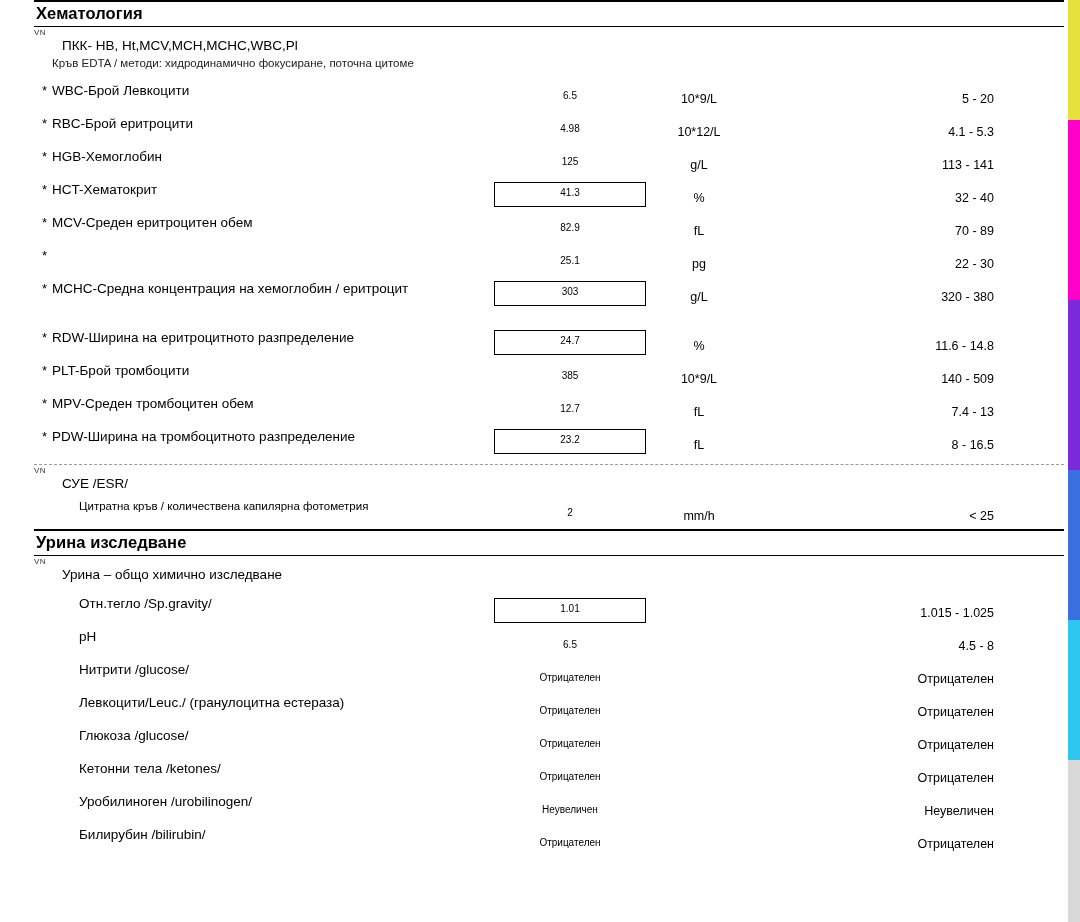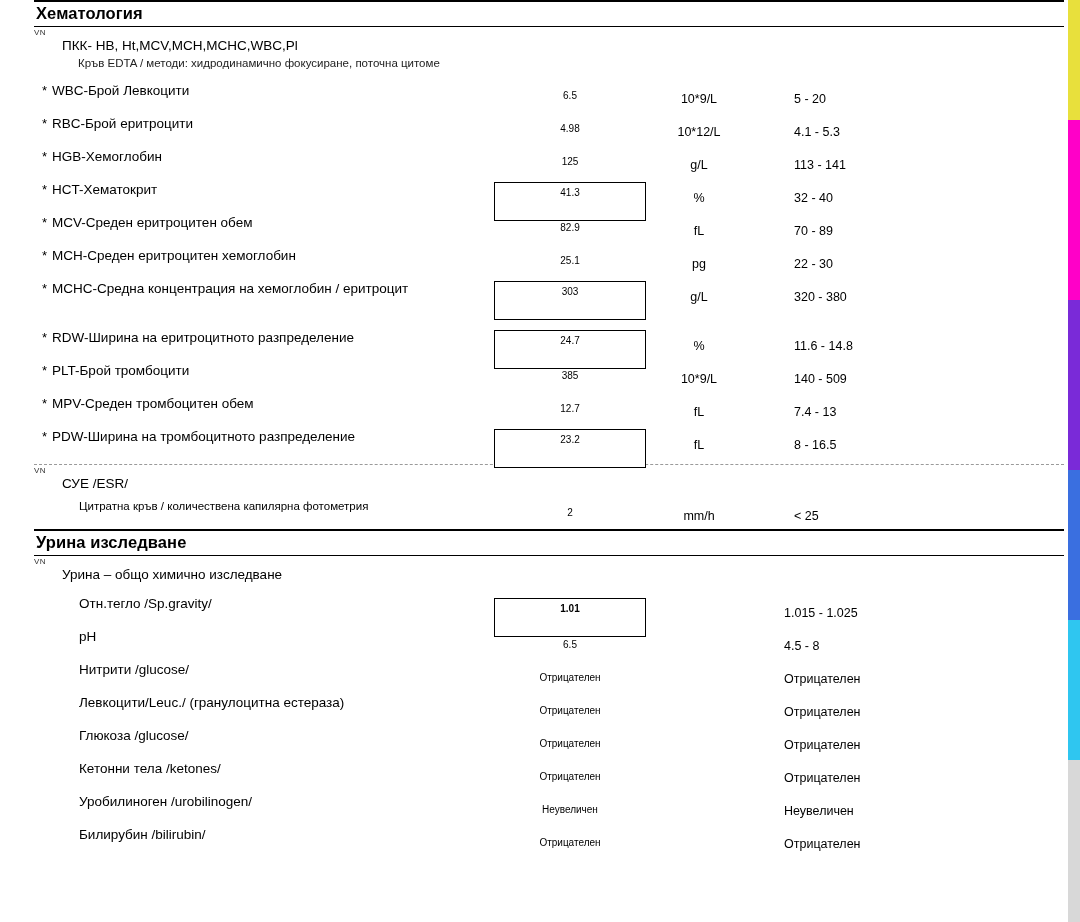--- a/index.html
+++ b/index.html
@@ -68,21 +68,21 @@
   }
 
   .group-name {
     font-size: 13.5px;
     color: #000;
     margin: 1px 0 0 38px;
   }
   .group-sub {
     font-size: 11.5px;
     color: #222;
-    margin: 4px 0 0 54px;
+    margin: 4px 0 0 28px;
     white-space: nowrap;
     overflow: hidden;
     width: 600px;
   }
 
   
   .row {
     position: relative;
     height: 33px;
   }
@@ -109,49 +109,49 @@
     left: 470px;
     top: 13px;
     width: 152px;
     text-align: center;
     font-size: 10px;
     color: #000;
   }
   .value.boxed {
     top: 6px;
     border: 1.6px solid #000;
-    padding: 4px 0 22px 0;
+    padding: 4px 0 8px 0;
     background: #fff;
   }
   .unit {
     position: absolute;
     left: 620px;
     top: 15px;
     width: 110px;
     text-align: center;
     font-size: 12.5px;
     color: #000;
   }
   .ref {
     position: absolute;
     left: 770px;
     top: 15px;
     width: 200px;
-    text-align: left;
+    text-align: right;
     font-size: 12.5px;
     color: #000;
   }
   .value.low { top: 16px; }
   .unit.low { top: 18px; }
   .ref.low { top: 18px; }
 
   
   .row.urine .name { left: 55px; }
   .row.urine .value { top: 16px; }
-  .row.urine .value.boxed { top: 8px; font-weight: bold; }
+  .row.urine .value.boxed { top: 8px; }
   .row.urine .ref { left: 760px; width: 210px; top: 16px; }
 
   .spacer-8 { height: 8px; }
 </style>
 </head>
 <body>
 
 <div id="page">
 
   <div class="doc">
@@ -201,21 +201,20 @@
       <div class="row">
         <span class="star">*</span>
         <span class="name">MCV-Среден еритроцитен обем</span>
         <span class="value">82.9</span>
         <span class="unit">fL</span>
         <span class="ref">70 - 89</span>
       </div>
 
       <div class="row">
         <span class="star">*</span>
-        <span class="name">MCH-Среден еритроцитен хемоглобин</span>
         <span class="value">25.1</span>
         <span class="unit">pg</span>
         <span class="ref">22 - 30</span>
       </div>
 
       <div class="row tall">
         <span class="star">*</span>
         <span class="name">MCHC-Средна концентрация на хемоглобин / еритроцит</span>
         <span class="value boxed">303</span>
         <span class="unit">g/L</span>

